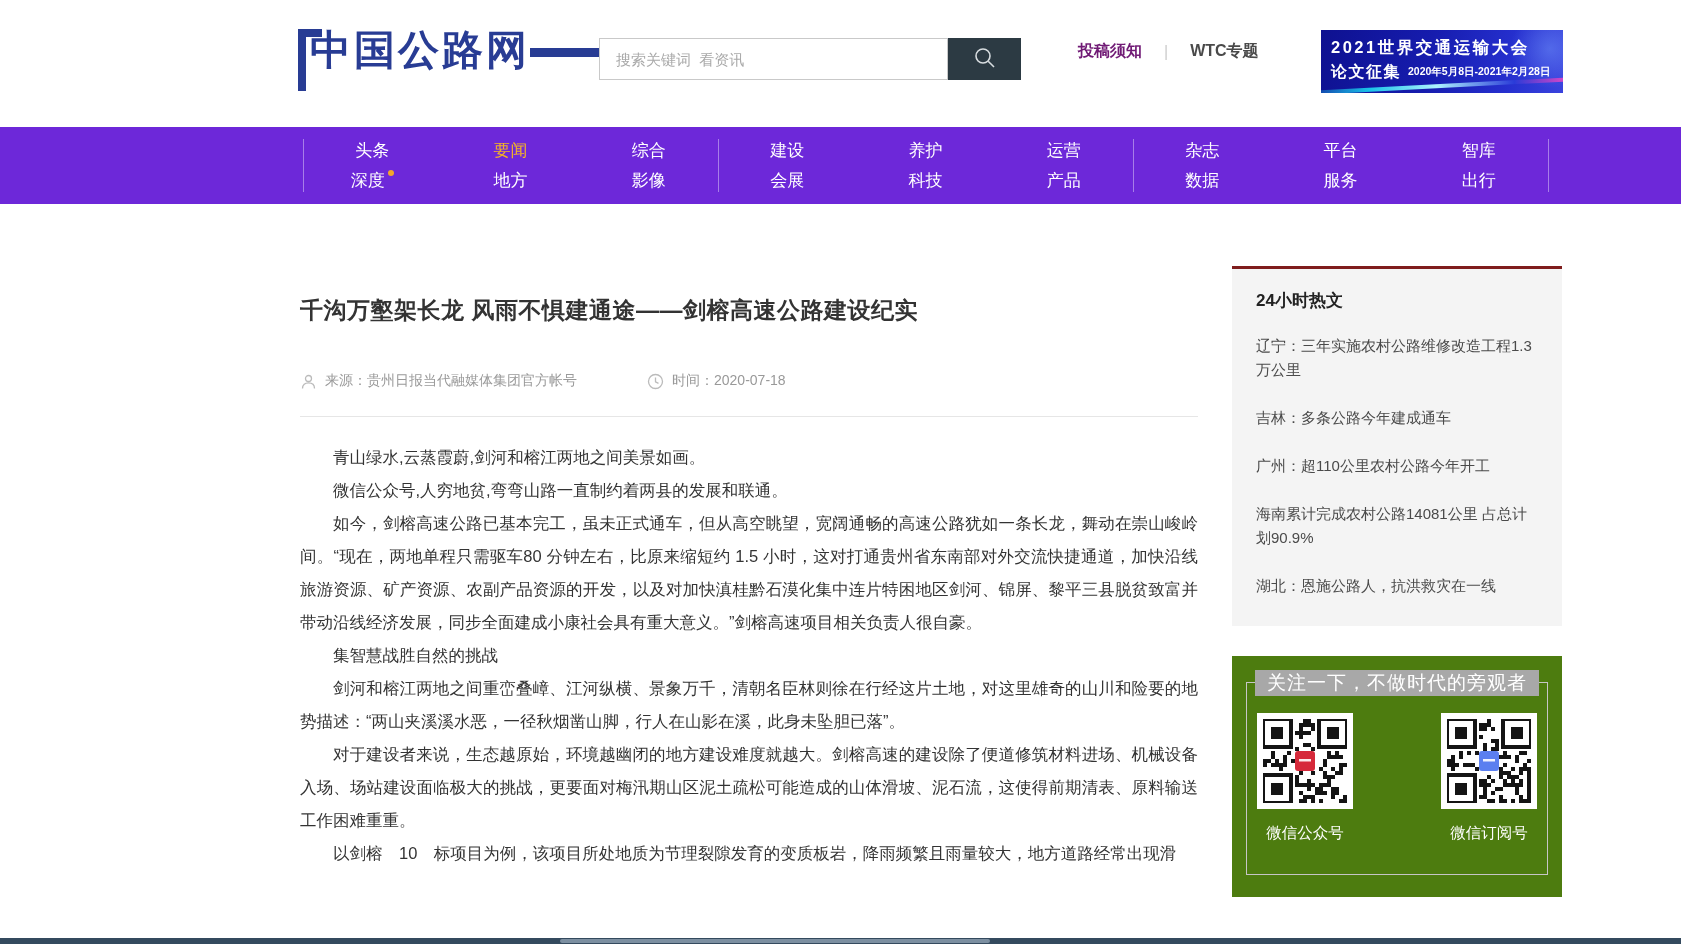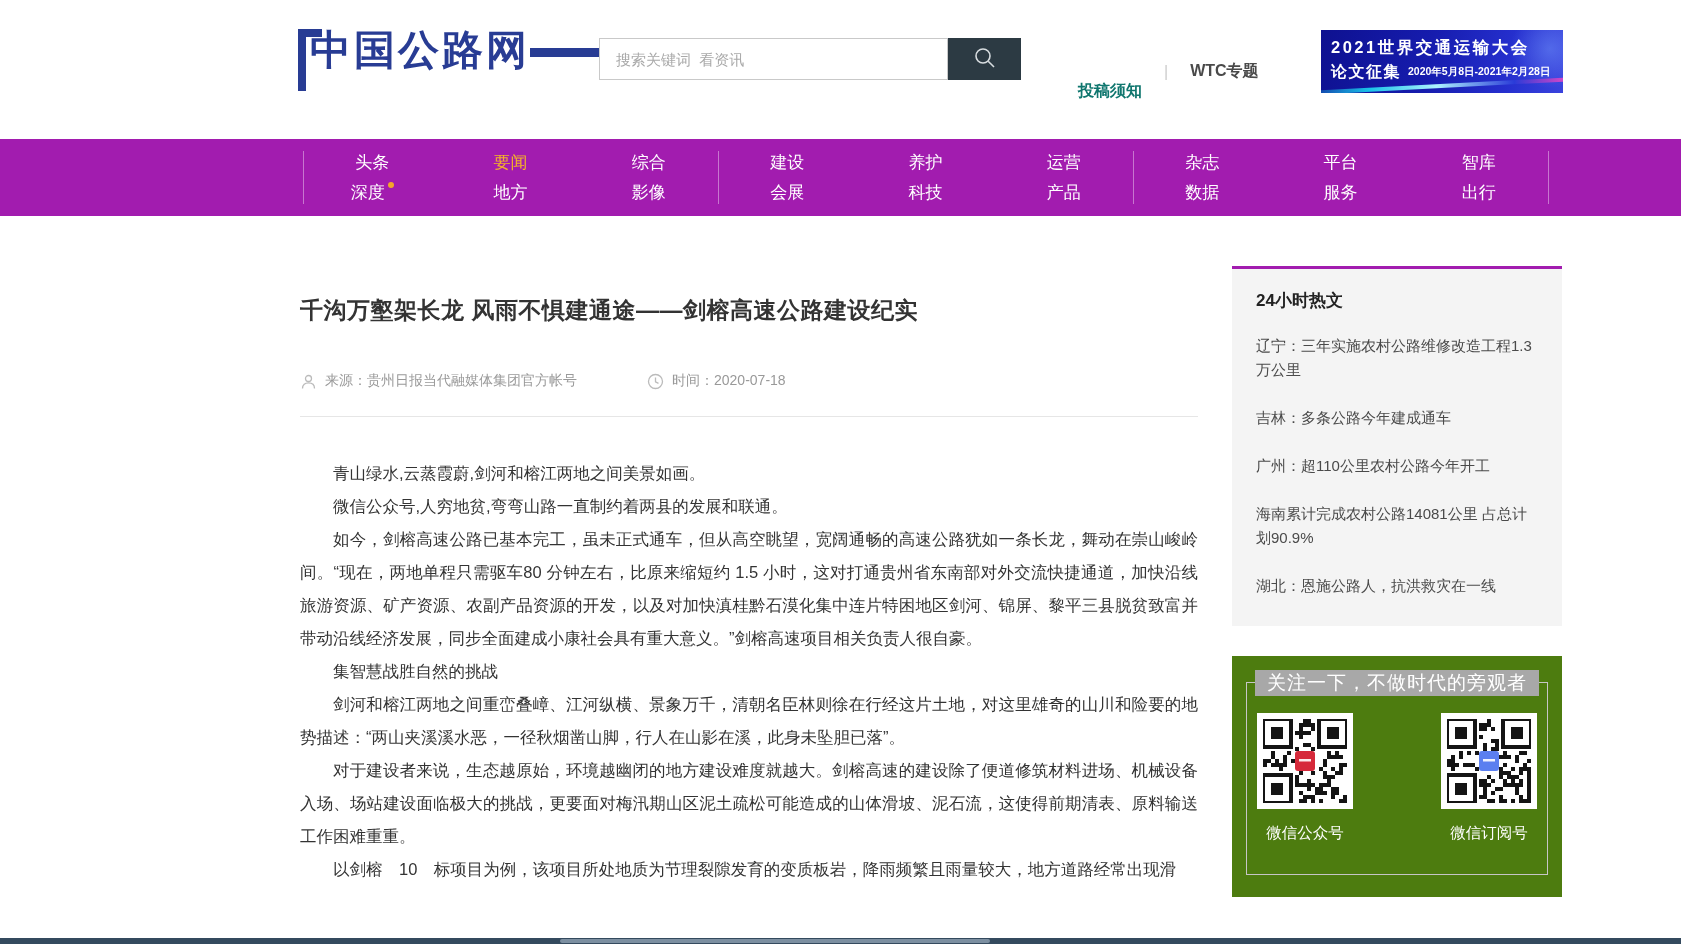--- a/index.html
+++ b/index.html
@@ -15,58 +15,58 @@
   .logo-en-row { display:flex; align-items:center; margin-top:4px; }
   .logo-underbar { width:78px; height:9px; background:#283c94; margin-right:6px; }
   .logo-en { font-size:10.5px; font-weight:bold; color:#283c94; letter-spacing:4.5px; }
 
   .search { position:absolute; left:599px; top:38px; display:flex; }
   .search input { width:349px; height:42px; border:1px solid #c9c9c9; padding:8px 16px; font-size:15px; color:#333; outline:none; font-family:inherit; }
   .search input::placeholder { color:#a9a9a9; }
   .search-btn { width:73px; height:42px; background:#2c3a43; border:none; display:flex; align-items:center; justify-content:center; cursor:pointer; }
 
   .toplinks { position:absolute; left:1078px; top:41px; font-size:16px; font-weight:bold; display:flex; align-items:center; }
-  .link-submit { color:#0f766e; cursor:pointer;margin-top:40px; }
+  .link-submit { color:#701a75; cursor:pointer; }
   .link-sep { color:#ccc; font-weight:normal; margin:0 22px; }
   .link-wtc { color:#4a4a4a; cursor:pointer; }
 
   .banner { position:absolute; left:1321px; top:30px; width:242px; height:63px; cursor:pointer; overflow:hidden;
             background:linear-gradient(100deg,#0e1190 0%,#161cae 45%,#2630cf 78%,#3a43dd 100%);
             display:flex; flex-direction:column; justify-content:center; padding:4px 10px 8px; }
   .banner::before { content:""; position:absolute; right:-8px; top:0; width:70px; height:100%;
             background:radial-gradient(circle at 70% 30%, rgba(120,160,255,.45), rgba(20,25,150,0) 60%); }
   .banner::after { content:""; position:absolute; bottom:5px; left:-10%; width:120%; height:4px; transform:rotate(-3deg);
             background:linear-gradient(90deg, transparent, #19c3e8 25%, #aef2ff 48%, #2a3bd8 75%, #d246c8 92%, transparent); }
   .banner-line1 { position:relative; color:#fff; font-weight:bold; font-size:16.5px; letter-spacing:2.5px; white-space:nowrap; }
   .banner-line2 { position:relative; display:flex; align-items:center; margin-top:3px; }
   .banner-cta { color:#fff; font-weight:bold; font-size:16px; letter-spacing:1.5px; }
   .banner-date { color:#fff; font-weight:bold; font-size:10.5px; margin-left:7px; white-space:nowrap; }
 
   
-  .nav { position:absolute; top:139px; left:0; width:1681px; height:77px; background:#a21caf; }
+  .nav { position:absolute; top:127px; left:0; width:1681px; height:77px; background:#6d28d9; }
   .nav-inner { position:absolute; left:303px; top:0; width:1245px; height:77px; display:flex; }
   .nav-col { flex:1; text-align:center; padding-top:9px; }
   .nav-link { display:block; height:30px; line-height:30px; font-size:17px; color:#fff; cursor:pointer; position:relative; }
   .nav-link.active { color:#f3b229; }
   .nav-dot { display:inline-block; width:6px; height:6px; border-radius:50%; background:#f3a62a; vertical-align:top; margin:4px 0 0 3px; }
   .nav-divider { position:absolute; top:12px; width:1px; height:53px; background:rgba(255,255,255,.4); }
 
   
   .article { position:absolute; left:300px; top:294px; width:898px; }
   .article h1 { font-size:23px; font-weight:600; color:#333; letter-spacing:.5px; line-height:32px; }
   .meta { margin-top:46px; display:flex; align-items:center; color:#999; font-size:14px; }
   .meta .ic { margin-right:8px; display:flex; align-items:center; }
   .meta-time { margin-left:70px; display:flex; align-items:center; }
   .article hr { border:none; border-top:1px solid #e6e6e6; margin-top:26px; }
-  .body { margin-top:40px; }
+  .body { margin-top:24px; }
   .body p { text-indent:2em; font-size:16.5px; color:#333; line-height:33px; text-align:justify; }
 
   
   .aside { position:absolute; left:1232px; top:266px; width:330px; }
-  .hotbox { border-top:3px solid #a21caf; background:#f4f4f4; padding:20px 24px 4px; }
+  .hotbox { border-top:3px solid #7f1d1d; background:#f4f4f4; padding:20px 24px 4px; }
   .hotbox h3 { font-size:17px; color:#222; font-weight:bold; margin-bottom:22px; }
   .hot-item { font-size:15px; color:#4a4a4a; line-height:24px; margin-bottom:24px; cursor:pointer; }
 
   .qrbox { margin-top:30px; background:#4d7c0f; padding:26px 14px 22px; }
   .qr-frame { border:1px solid #c6c6c6; position:relative; padding:30px 10px 30px; }
   .qr-title { position:absolute; top:-13px; left:50%; transform:translateX(-50%); background:#a8a8a8;
               padding:0 12px; white-space:nowrap; font-size:19px; color:#fff; letter-spacing:1px; }
   .qr-row { display:flex; justify-content:space-between; }
   .qr-item { text-align:center; }
   .qr-tile { width:96px; height:96px; background:#fff; padding:6px; display:inline-block; }

